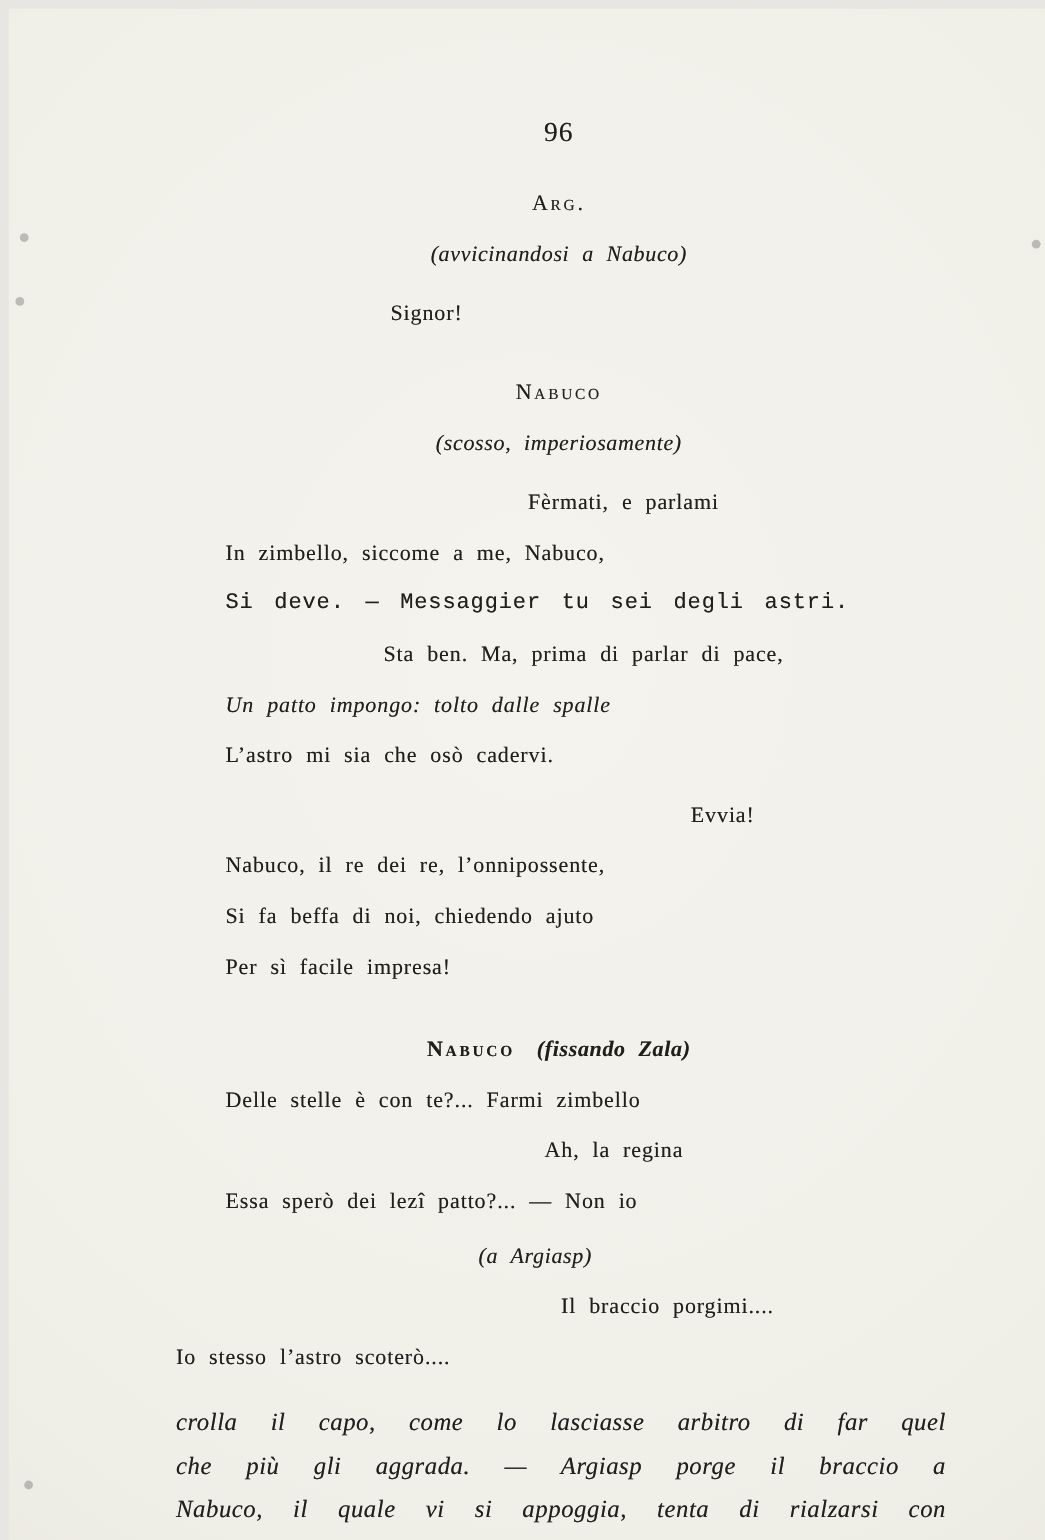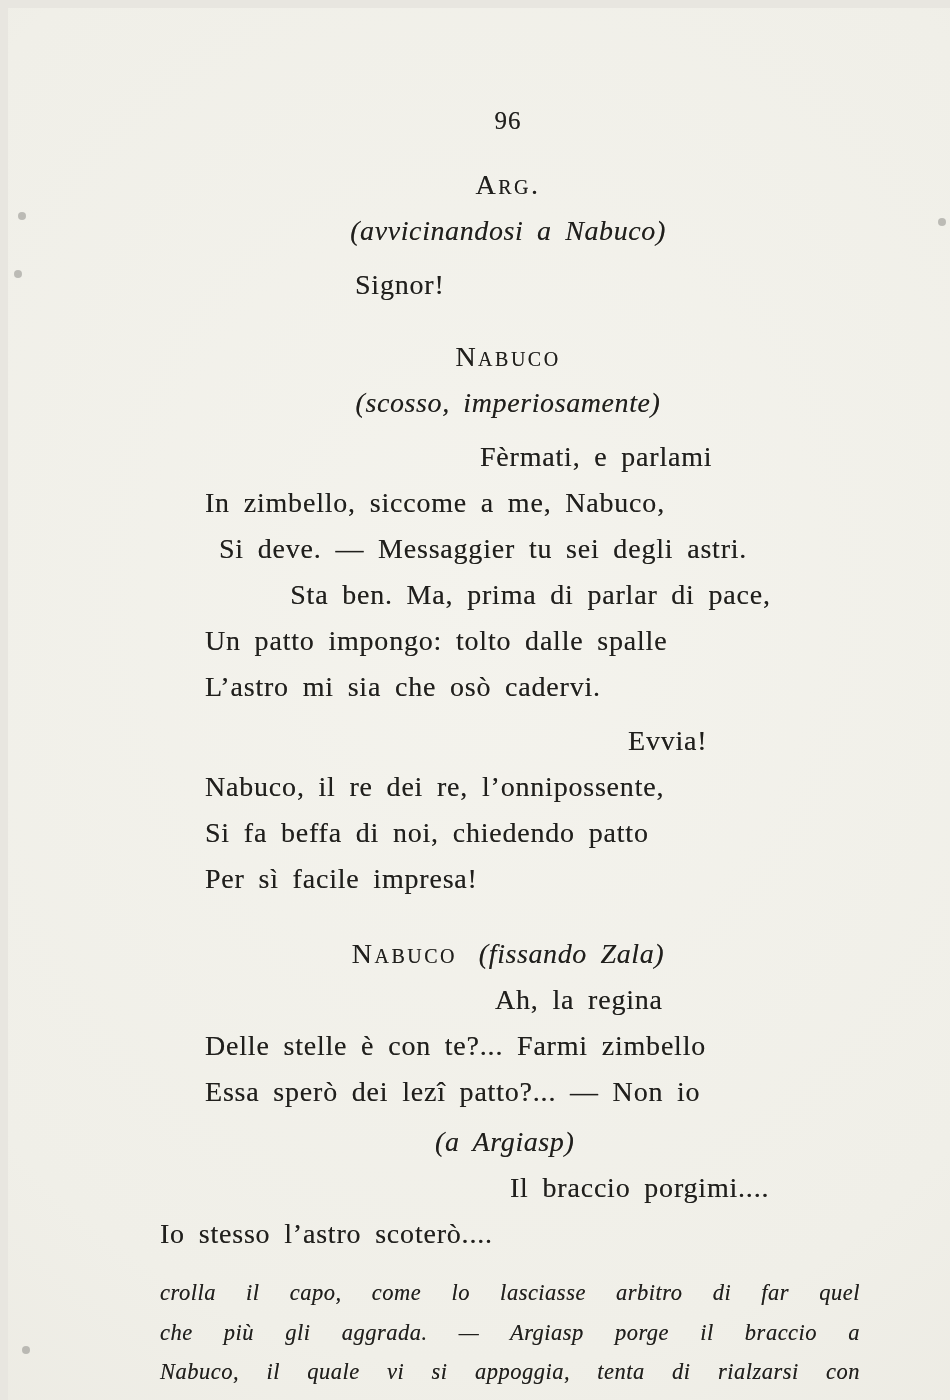--- a/index.html
+++ b/index.html
@@ -19,21 +19,21 @@
   }
 
   .content {
     position: absolute;
     left: 140px;
     top: 86px;
     width: 720px;
   }
 
   .line {
-    font-size: 28px;
+    font-size: 20px;
     line-height: 38px;
     letter-spacing: 0.8px;
     word-spacing: 6px;
     text-shadow: 0 0 0.6px rgba(25, 25, 25, 0.55);
     white-space: nowrap;
   }
 
   .center { text-align: center; white-space: normal; }
 
   .page-number {
@@ -96,40 +96,40 @@
       <div class="line center speaker" style="margin-top:18px;">Arg.</div>
       <div class="line center direction">(avvicinandosi a Nabuco)</div>
       <div class="line" style="margin-left:195px; margin-top:8px;">Signor!</div>
     </section>
 
     <section>
       <div class="line center speaker" style="margin-top:18px;">Nabuco</div>
       <div class="line center direction">(scosso, imperiosamente)</div>
       <div class="line" style="margin-left:320px; margin-top:8px;">Fèrmati, e parlami</div>
       <div class="line" style="margin-left:45px;">In zimbello, siccome a me, Nabuco,</div>
-      <div class="line" style="margin-left:59px;">Si deve. — Messaggier tu sei degli astri.</div>
+      <div class="line" style="margin-left:45px;font-family:Liberation Mono, monospace;">Si deve. — Messaggier tu sei degli astri.</div>
       <div class="line" style="margin-left:45px;text-align:center;">Sta ben. Ma, prima di parlar di pace,</div>
-      <div class="line" style="margin-left:45px;">Un patto impongo: tolto dalle spalle</div>
+      <div class="line" style="margin-left:45px;font-style:italic;">Un patto impongo: tolto dalle spalle</div>
       <div class="line" style="margin-left:45px;">L’astro mi sia che osò cadervi.</div>
     </section>
 
     <section>
       <div class="line" style="margin-left:468px;">Evvia!</div>
       <div class="line" style="margin-left:45px;">Nabuco, il re dei re, l’onnipossente,</div>
-      <div class="line" style="margin-left:45px;">Si fa beffa di noi, chiedendo patto</div>
+      <div class="line" style="margin-left:45px;">Si fa beffa di noi, chiedendo ajuto</div>
       <div class="line" style="margin-left:45px;">Per sì facile impresa!</div>
     </section>
 
     <section>
-      <div class="line center" style="margin-top:21px;">
+      <div class="line center" style="margin-top:21px;font-weight:bold;">
         <span class="speaker-inline">Nabuco</span>
         <span class="direction">(fissando Zala)</span>
       </div>
+      <div class="line" style="margin-left:45px;">Delle stelle è con te?... Farmi zimbello</div>
       <div class="line" style="margin-left:335px;">Ah, la regina</div>
-      <div class="line" style="margin-left:45px;">Delle stelle è con te?... Farmi zimbello</div>
       <div class="line" style="margin-left:45px;">Essa sperò dei lezî patto?... — Non io</div>
       <div class="line direction" style="margin-left:275px; margin-top:4px;">(a Argiasp)</div>
       <div class="line" style="margin-left:350px;">Il braccio porgimi....</div>
       <div class="line" style="">Io stesso l’astro scoterò....</div>
     </section>
 
     <section class="closing" style="margin-top:8px;">
       <div class="jline">crolla il capo, come lo lasciasse arbitro di far quel</div>
       <div class="jline">che più gli aggrada. — Argiasp porge il braccio a</div>
       <div class="jline">Nabuco, il quale vi si appoggia, tenta di rialzarsi con</div>

